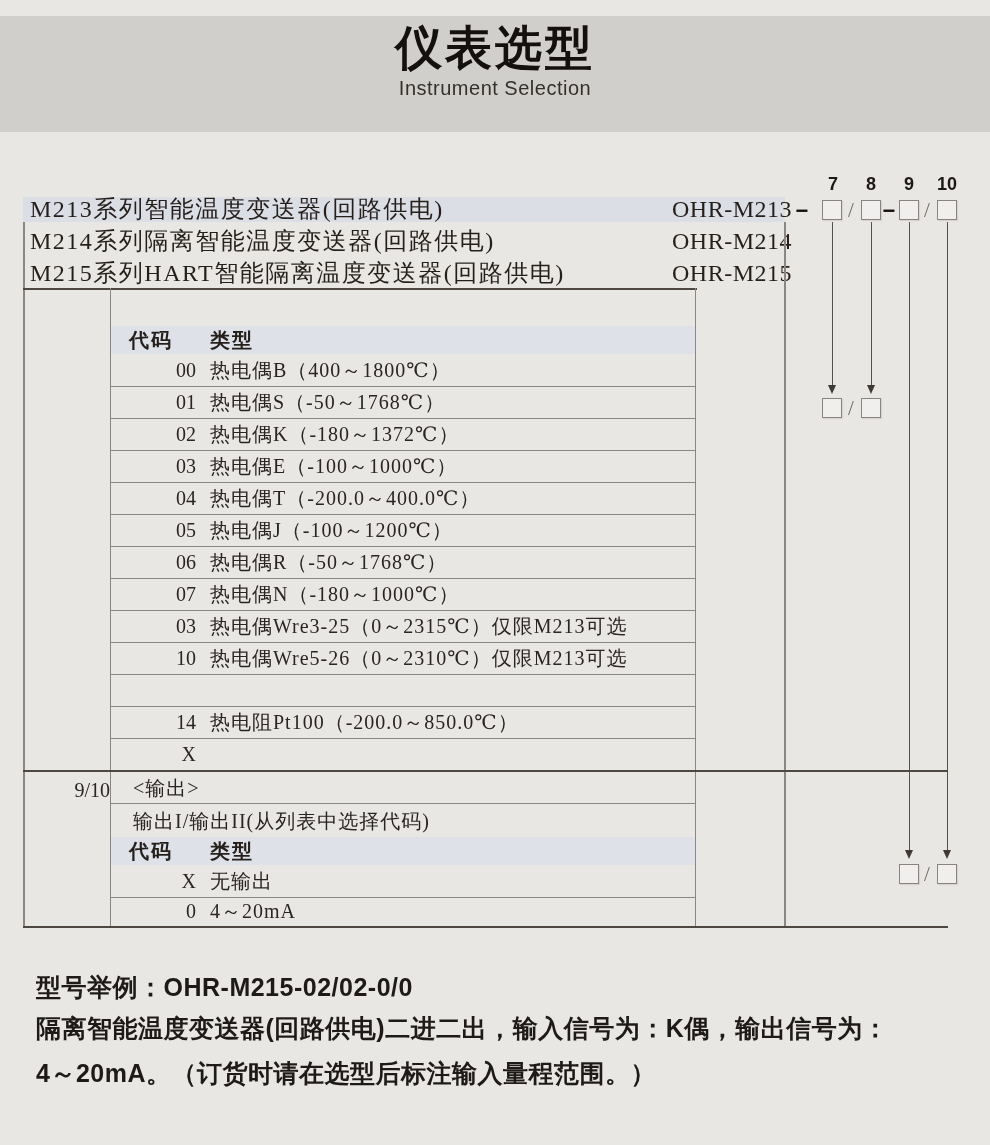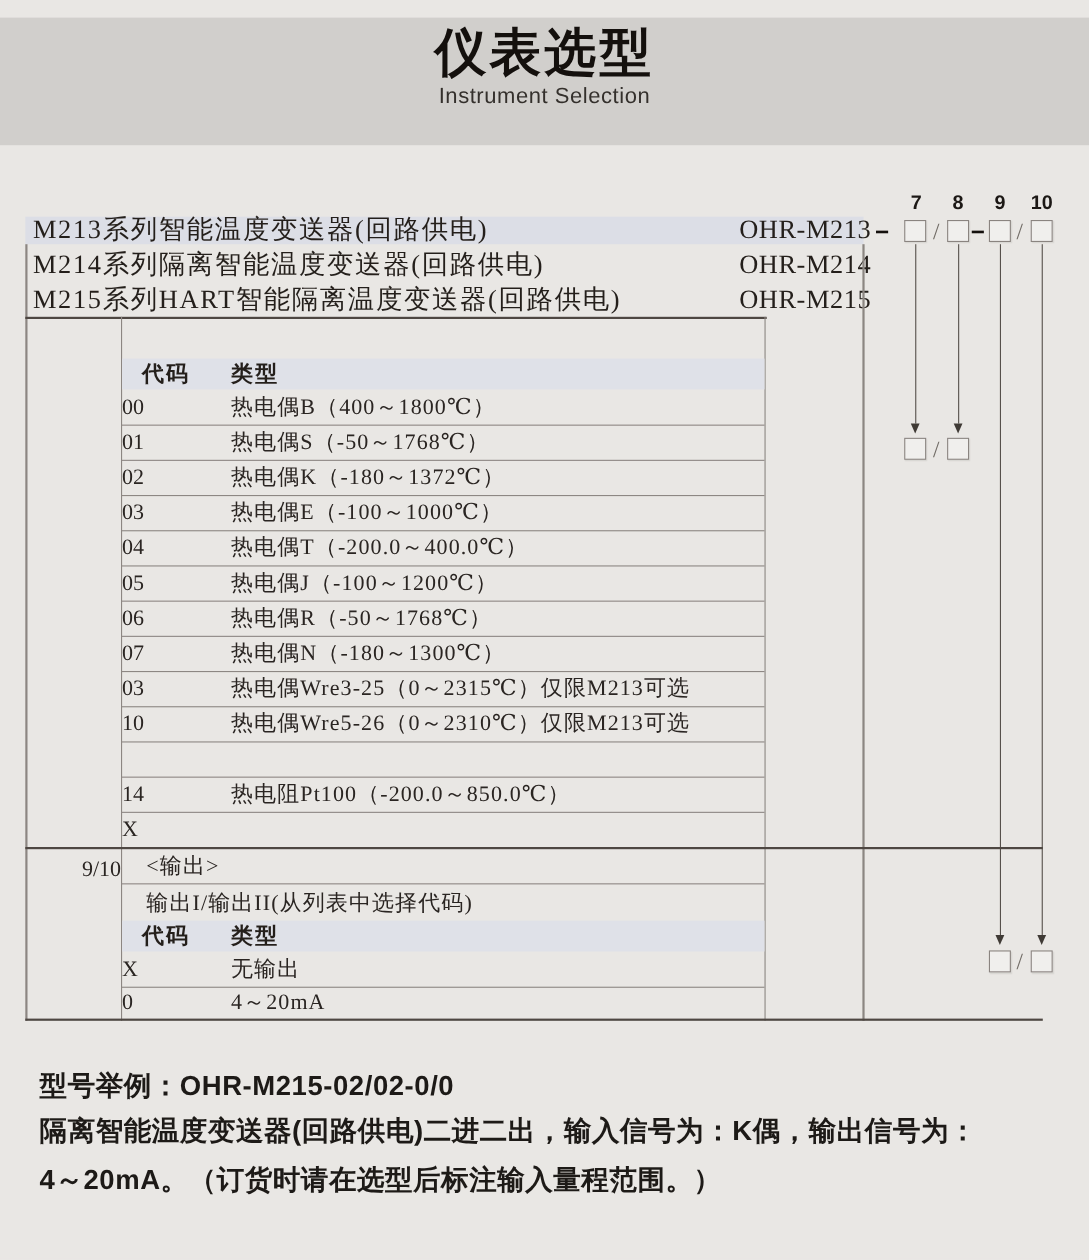--- a/index.html
+++ b/index.html
@@ -46,21 +46,21 @@
   .band{
     position:absolute;left:111px;width:584px;height:28px;
     background:#dfe1e8;line-height:28px;font-size:20px;
   }
   .band .c1{position:absolute;left:18px;font-weight:bold;letter-spacing:2px;color:#241f1b;}
   .band .c2{position:absolute;left:99px;font-weight:bold;letter-spacing:2px;color:#241f1b;}
   .trow{
     position:absolute;left:111px;width:584px;height:32px;
     line-height:32px;font-size:20px;white-space:nowrap;
   }
-  .trow .code{position:absolute;left:0;top:0;width:85px;text-align:left;color:#2a2522;}
+  .trow .code{position:absolute;left:0;top:0;width:85px;text-align:right;color:#2a2522;}
   .trow .type{position:absolute;left:99px;top:0;letter-spacing:1px;color:#2a2522;}
   .rowline{position:absolute;left:110px;width:585px;height:1px;background:#8d8783;}
   .freetext{
     position:absolute;left:133px;height:28px;line-height:28px;
     font-size:20px;letter-spacing:1px;color:#2a2522;white-space:nowrap;
   }
   .seclabel{
     position:absolute;left:23px;width:87px;text-align:right;
     font-size:20px;line-height:26px;color:#2a2522;
   }
@@ -188,21 +188,21 @@
   <div class="trow" style="top:514px">
       <span class="code">05</span>
       <span class="type">热电偶J（-100～1200℃）</span>
     </div>
   <div class="trow" style="top:546px">
       <span class="code">06</span>
       <span class="type">热电偶R（-50～1768℃）</span>
     </div>
   <div class="trow" style="top:578px">
       <span class="code">07</span>
-      <span class="type">热电偶N（-180～1300℃）</span>
+      <span class="type">热电偶N（-180～1000℃）</span>
     </div>
   <div class="trow" style="top:610px">
       <span class="code">03</span>
       <span class="type">热电偶Wre3-25（0～2315℃）仅限M213可选</span>
     </div>
   <div class="trow" style="top:642px">
       <span class="code">10</span>
       <span class="type">热电偶Wre5-26（0～2310℃）仅限M213可选</span>
     </div>
   <div class="trow" style="top:706px">

